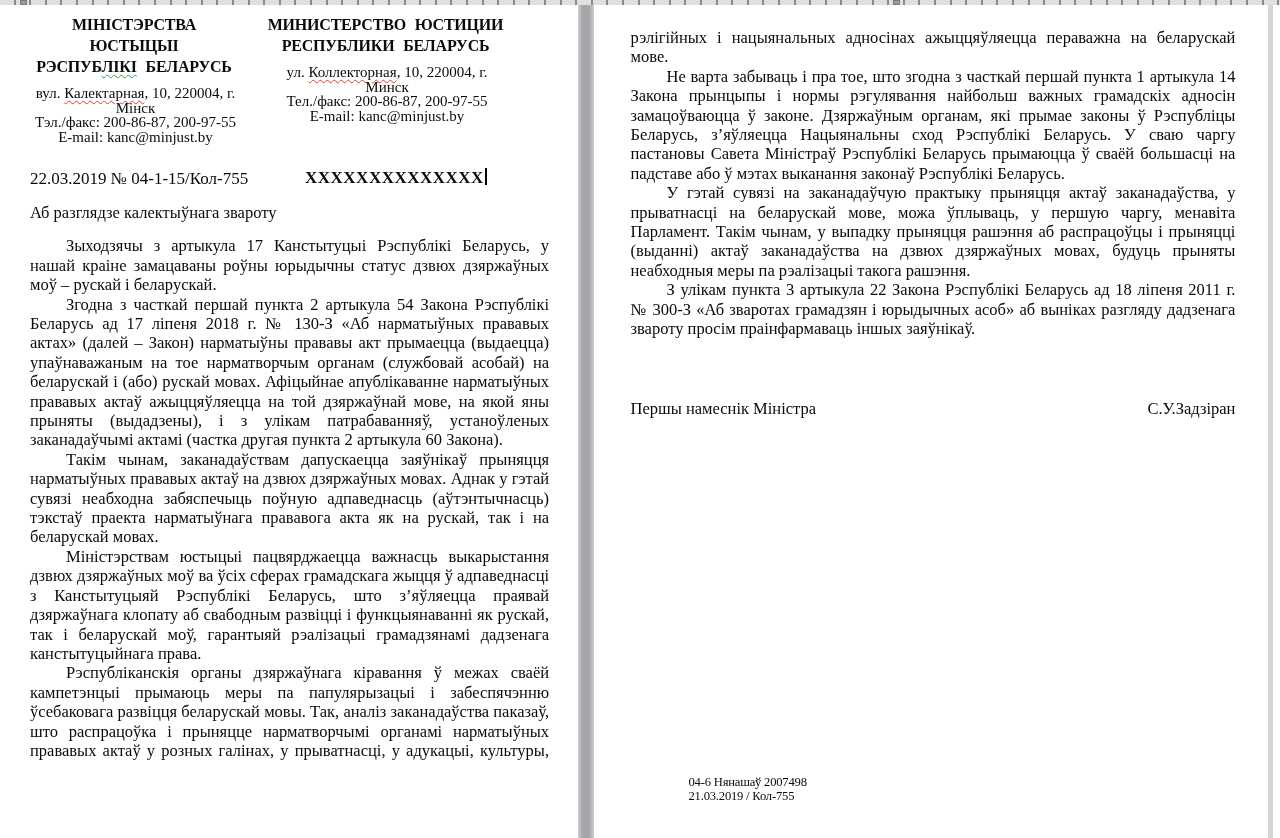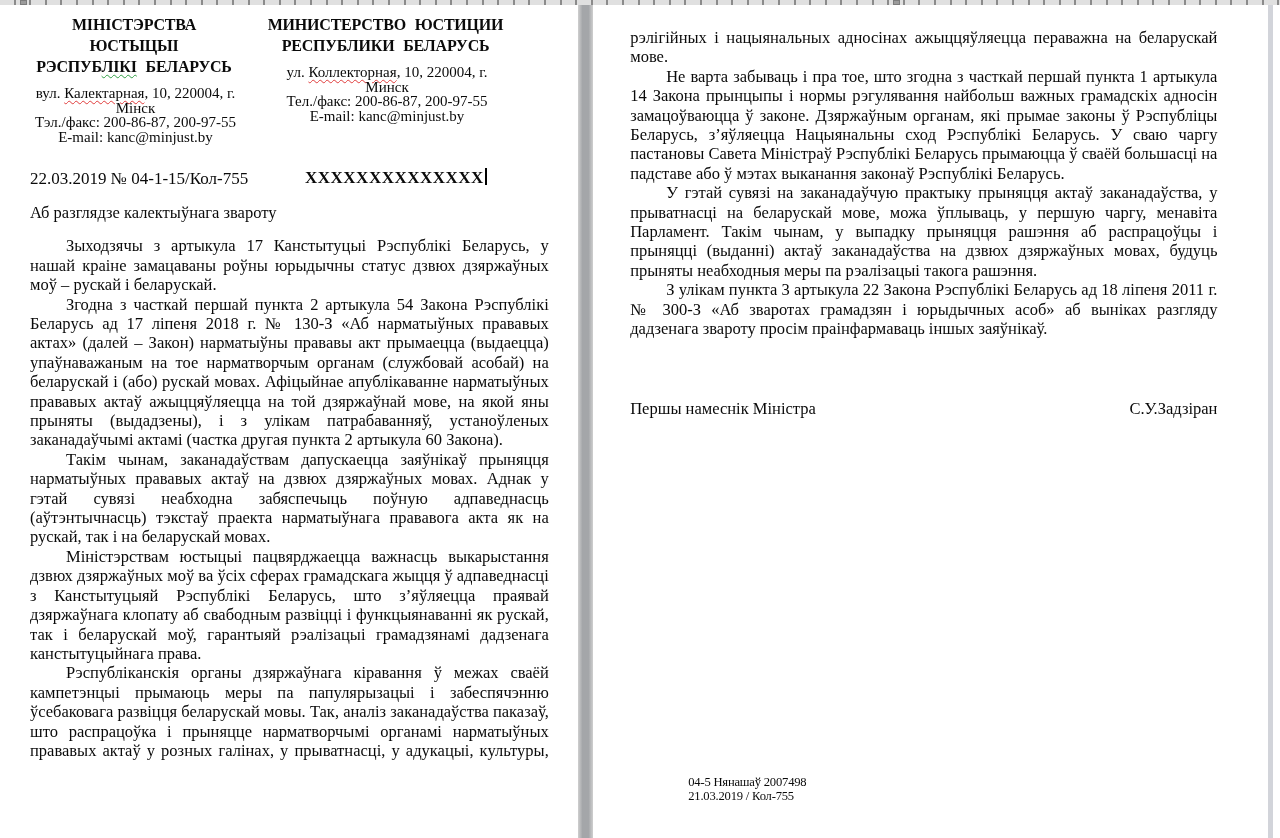--- a/index.html
+++ b/index.html
@@ -21,21 +21,21 @@
   .ruler-marker.m1 { left:20px; }
   .ruler-marker.m2 { left:893px; }
   
   .pages { display:flex; height:838px; }
   .page { background:#fff; position:relative; }
   .page-left  { width:597px; padding:10px 29px 0 30px; }
   .gutter {
     width:16px; height:838px;
     background:linear-gradient(90deg,#cfcfcf 0,#a4a6a9 30%,#a4a6a9 70%,#cfcfcf 100%);
   }
-  .page-right { width:697px; padding:28px 51px 0 37px; }
+  .page-right { width:697px; padding:28px 33px 0 37px; }
   .edge-strip { width:12px; height:838px; background:linear-gradient(90deg,#d2d4da 0,#d2d4da 5px,#ffffff 5px); }
   
   .lh-cols { display:flex; margin-top:4px; }
   .lh-col1 { width:208px; }
   .lh-col2 { width:245px; margin-left:25px; }
   .lh-head { font-weight:bold; text-align:center; font-size:16px; line-height:21px; word-spacing:5px; letter-spacing:-0.2px; }
   .lh-addr { margin-top:9px; font-size:15px; line-height:14.6px; padding-left:3px;text-align:center; }
   .sp-red   { text-decoration:underline wavy #e03c3c; text-decoration-thickness:1px; text-underline-offset:2px; }
   .sp-green { text-decoration:underline wavy #2f9e44; text-decoration-thickness:1px; text-underline-offset:2px; }
   
@@ -119,20 +119,20 @@
         <p>У гэтай сувязі на заканадаўчую практыку прыняцця актаў заканадаўства, у прыватнасці на беларускай мове, можа ўплываць, у першую чаргу, менавіта Парламент. Такім чынам, у выпадку прыняцця рашэння аб распрацоўцы і прыняцці (выданні) актаў заканадаўства на дзвюх дзяржаўных мовах, будуць прыняты неабходныя меры па рэалізацыі такога рашэння.</p>
         <p>З улікам пункта 3 артыкула 22 Закона Рэспублікі Беларусь ад 18 ліпеня 2011 г. № 300-З «Аб зваротах грамадзян і юрыдычных асоб» аб выніках разгляду дадзенага звароту просім праінфармаваць іншых заяўнікаў.</p>
       </div>
 
       <div class="sig-row">
         <span>Першы намеснік Міністра</span>
         <span>С.У.Задзіран</span>
       </div>
 
       <div class="doc-footer">
-        <div>04-5 Нянашаў 2007498</div>
+        <div>04-6 Нянашаў 2007498</div>
         <div>21.03.2019 / Кол-755</div>
       </div>
     </div>
 
     <div class="edge-strip"></div>
   </div>
 </div>
 
 </body></html>

